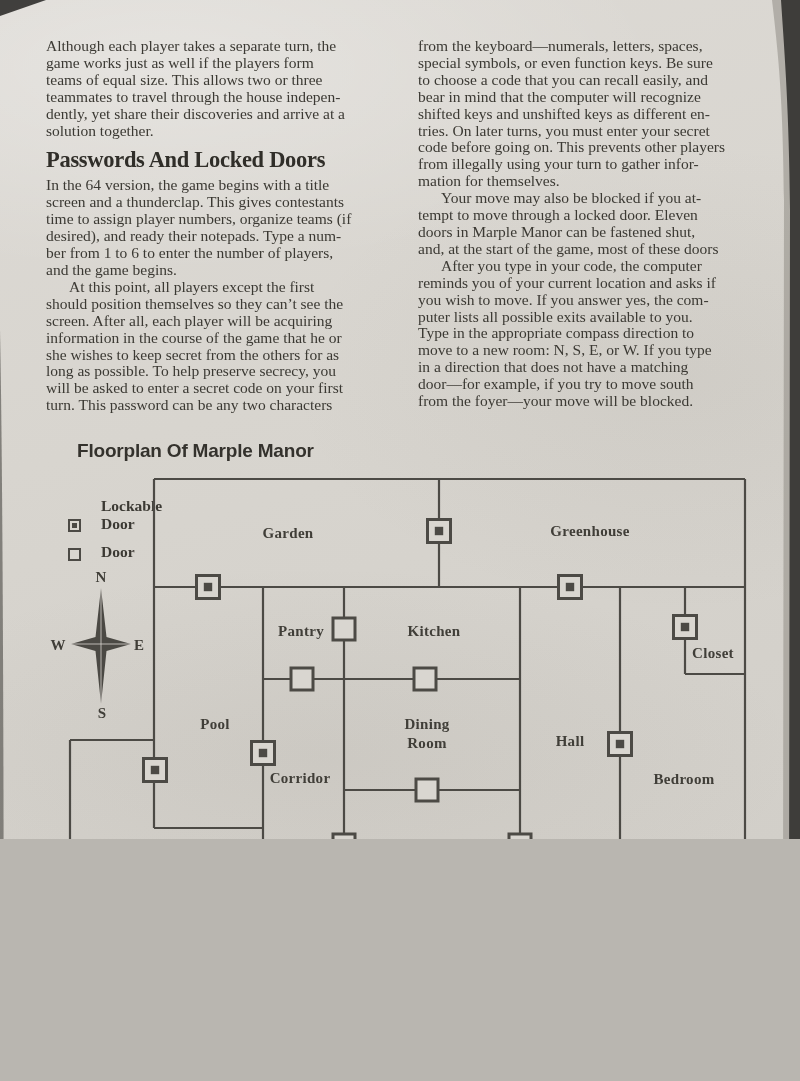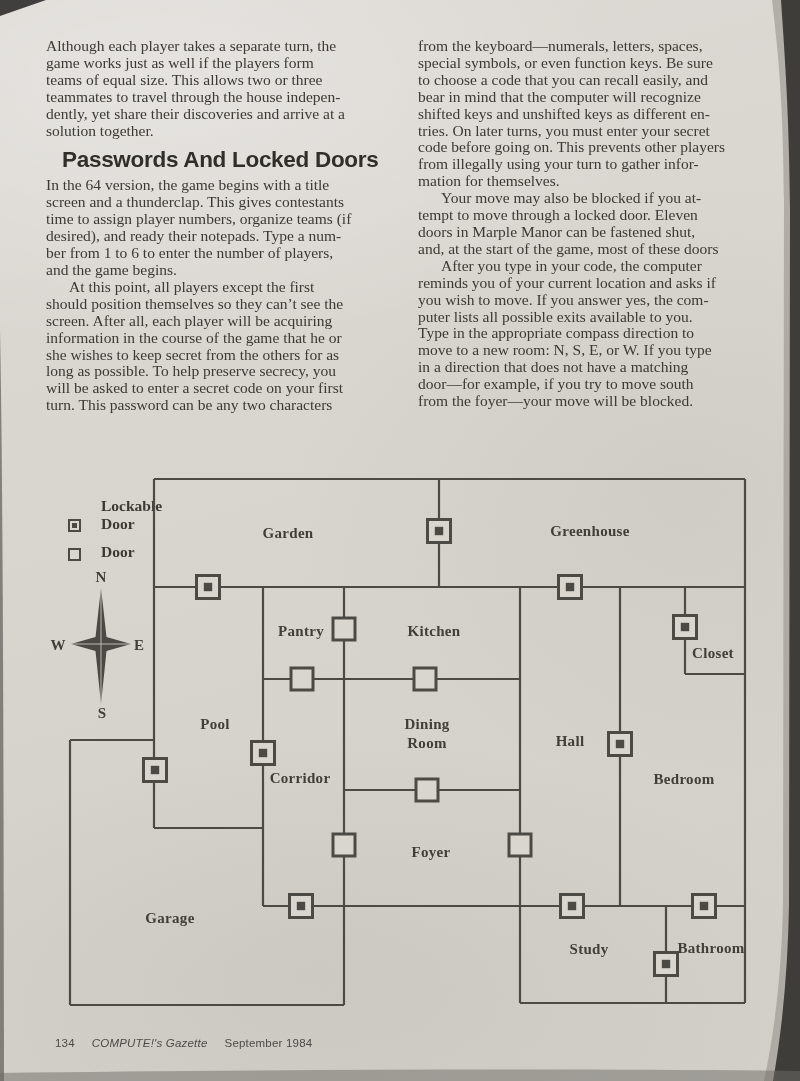--- a/index.html
+++ b/index.html
@@ -1,29 +1,29 @@
 <!DOCTYPE html>
 <html><head>
 <meta charset="utf-8">
 <style>
   html,body{margin:0;padding:0;background:#b9b6b0;}
-  .page{position:relative;width:800px;height:1081px;overflow:hidden;
+  .page{position:relative;width:800px;height:839px;overflow:hidden;
     color:#3b3933;font-family:"Liberation Serif",serif;
     background:
       radial-gradient(90% 35% at 20% 8%, rgba(255,255,255,.28), rgba(255,255,255,0) 70%),
       radial-gradient(70% 40% at 85% 45%, rgba(110,105,95,.07), rgba(0,0,0,0) 70%),
       radial-gradient(80% 30% at 40% 90%, rgba(120,115,105,.09), rgba(0,0,0,0) 75%),
       linear-gradient(165deg,#dddad5 0%,#d8d5cf 45%,#d2cfc9 100%);}
   .col{position:absolute;top:38px;width:353px;font-size:15.5px;line-height:16.9px;}
   .col-left{left:46px}
   .col-right{left:418px}
   .col p{margin:0;white-space:pre-line}
   .indent{text-indent:23px}
-  h1.article-heading{font-family:Liberation Sans, sans-serif;font-weight:bold;
-    font-size:22.5px;line-height:25px;letter-spacing:-0.3px;margin:8px 16px 5px;color:#302e29}
+  h1.article-heading{font-family:Liberation Serif, serif;font-weight:bold;
+    font-size:22.5px;line-height:25px;letter-spacing:-0.3px;margin:8px 0 5px;color:#302e29}
   h2.plan-title{position:absolute;left:77px;top:440px;margin:0;
     font-family:"Liberation Sans",sans-serif;font-size:19px;font-weight:bold;
     letter-spacing:-0.2px;color:#34322d}
   .legend{position:absolute;left:68px;top:497px}
   .legend-row{display:flex;align-items:flex-end;gap:20px;margin-bottom:11px}
   .legend-icon{width:9px;height:9px;border:2.5px solid #4c4a45;margin-top:3px;
     display:flex;align-items:center;justify-content:center;background:#d9d6d0;box-sizing:content-box}
   .legend-icon .fill{width:5px;height:5px;background:#4c4a45}
   .legend-label{font-weight:bold;font-size:15.5px;line-height:17.5px;white-space:pre-line;color:#3b3933}
   .overlay{position:absolute;left:0;top:0;width:800px;height:1081px;pointer-events:none}
@@ -85,20 +85,21 @@
 reminds you of your current location and asks if
 you wish to move. If you answer yes, the com-
 puter lists all possible exits available to you.
 Type in the appropriate compass direction to
 move to a new room: N, S, E, or W. If you type
 in a direction that does not have a matching
 door—for example, if you try to move south
 from the foyer—your move will be blocked.</p>
   </div>
 
+  <h2 class="plan-title">Floorplan Of Marple Manor</h2>
   <div class="legend">
     <div class="legend-row">
       <span class="legend-icon">
           <span class="fill"></span>
         </span>
       <span class="legend-label">Lockable
 Door</span>
     </div>
     <div class="legend-row">
       <span class="legend-icon"></span>

